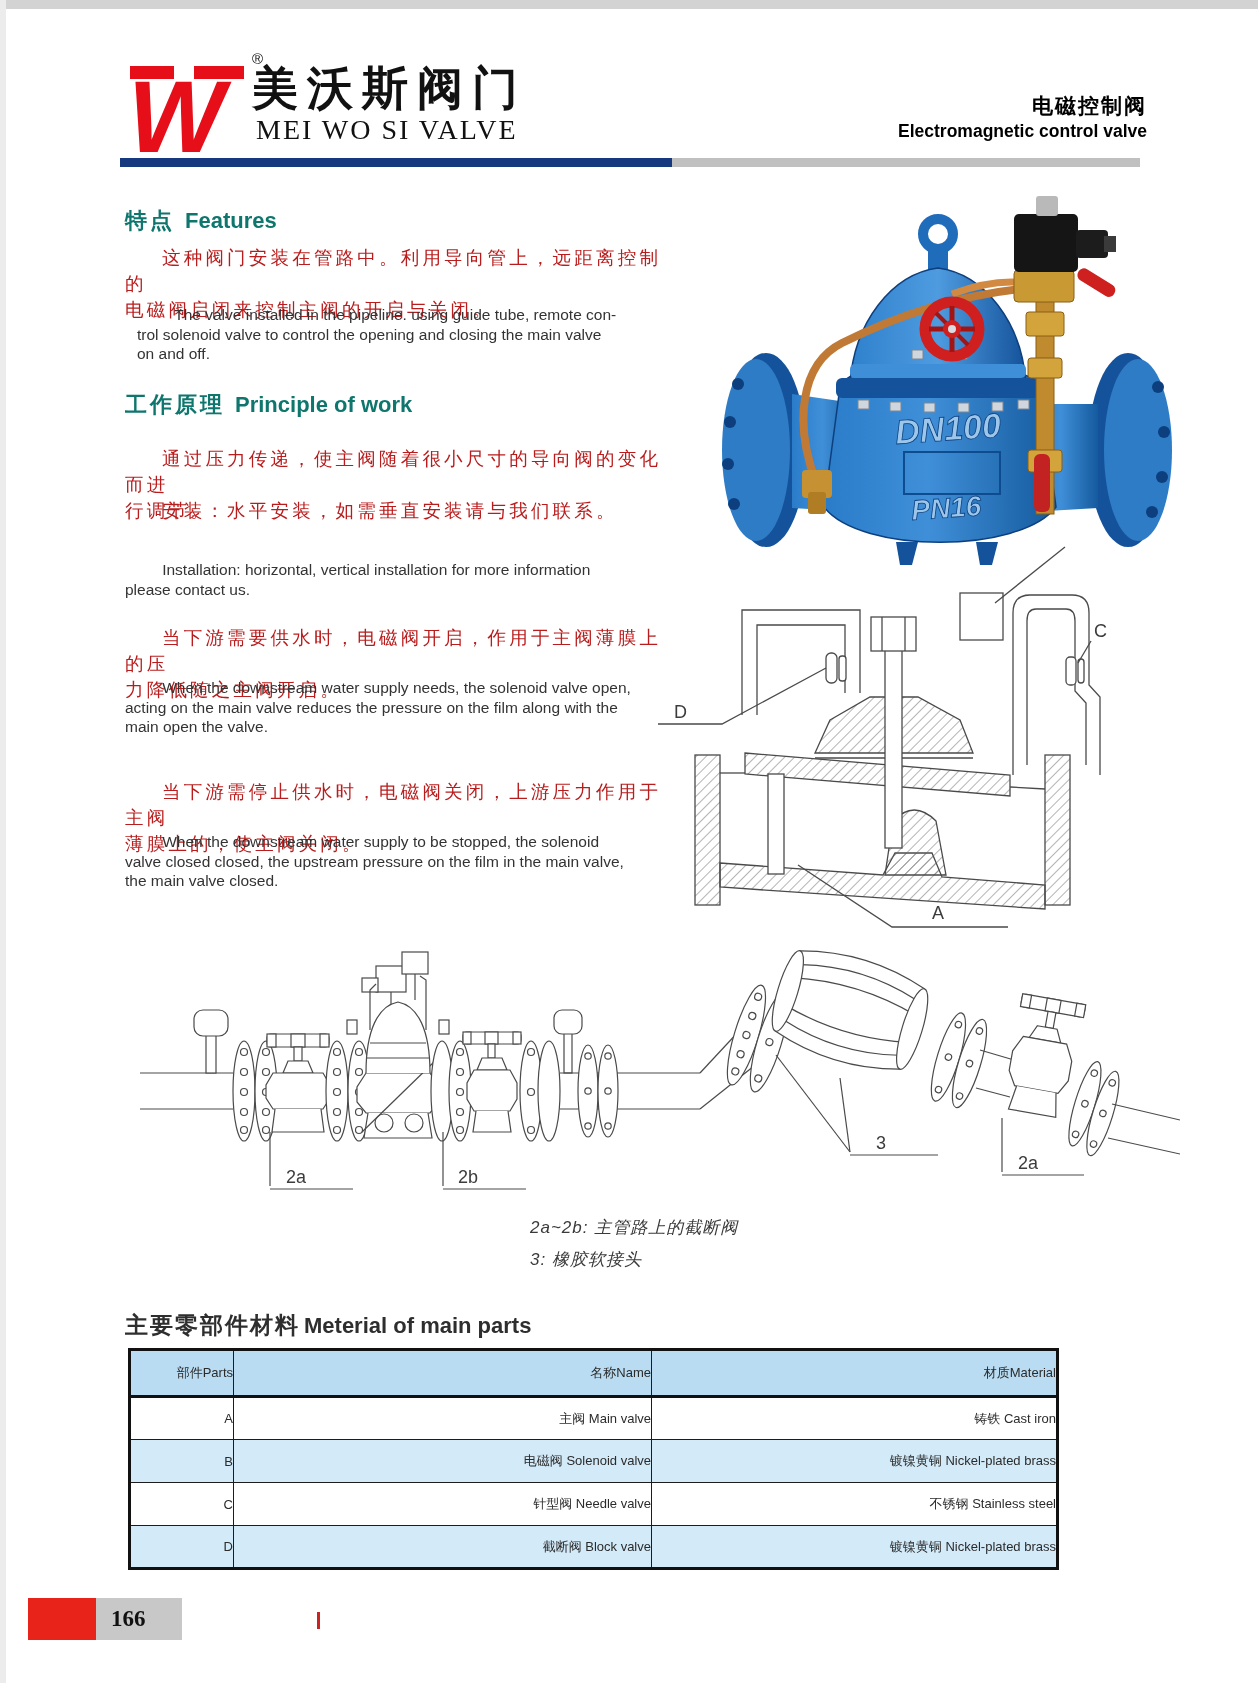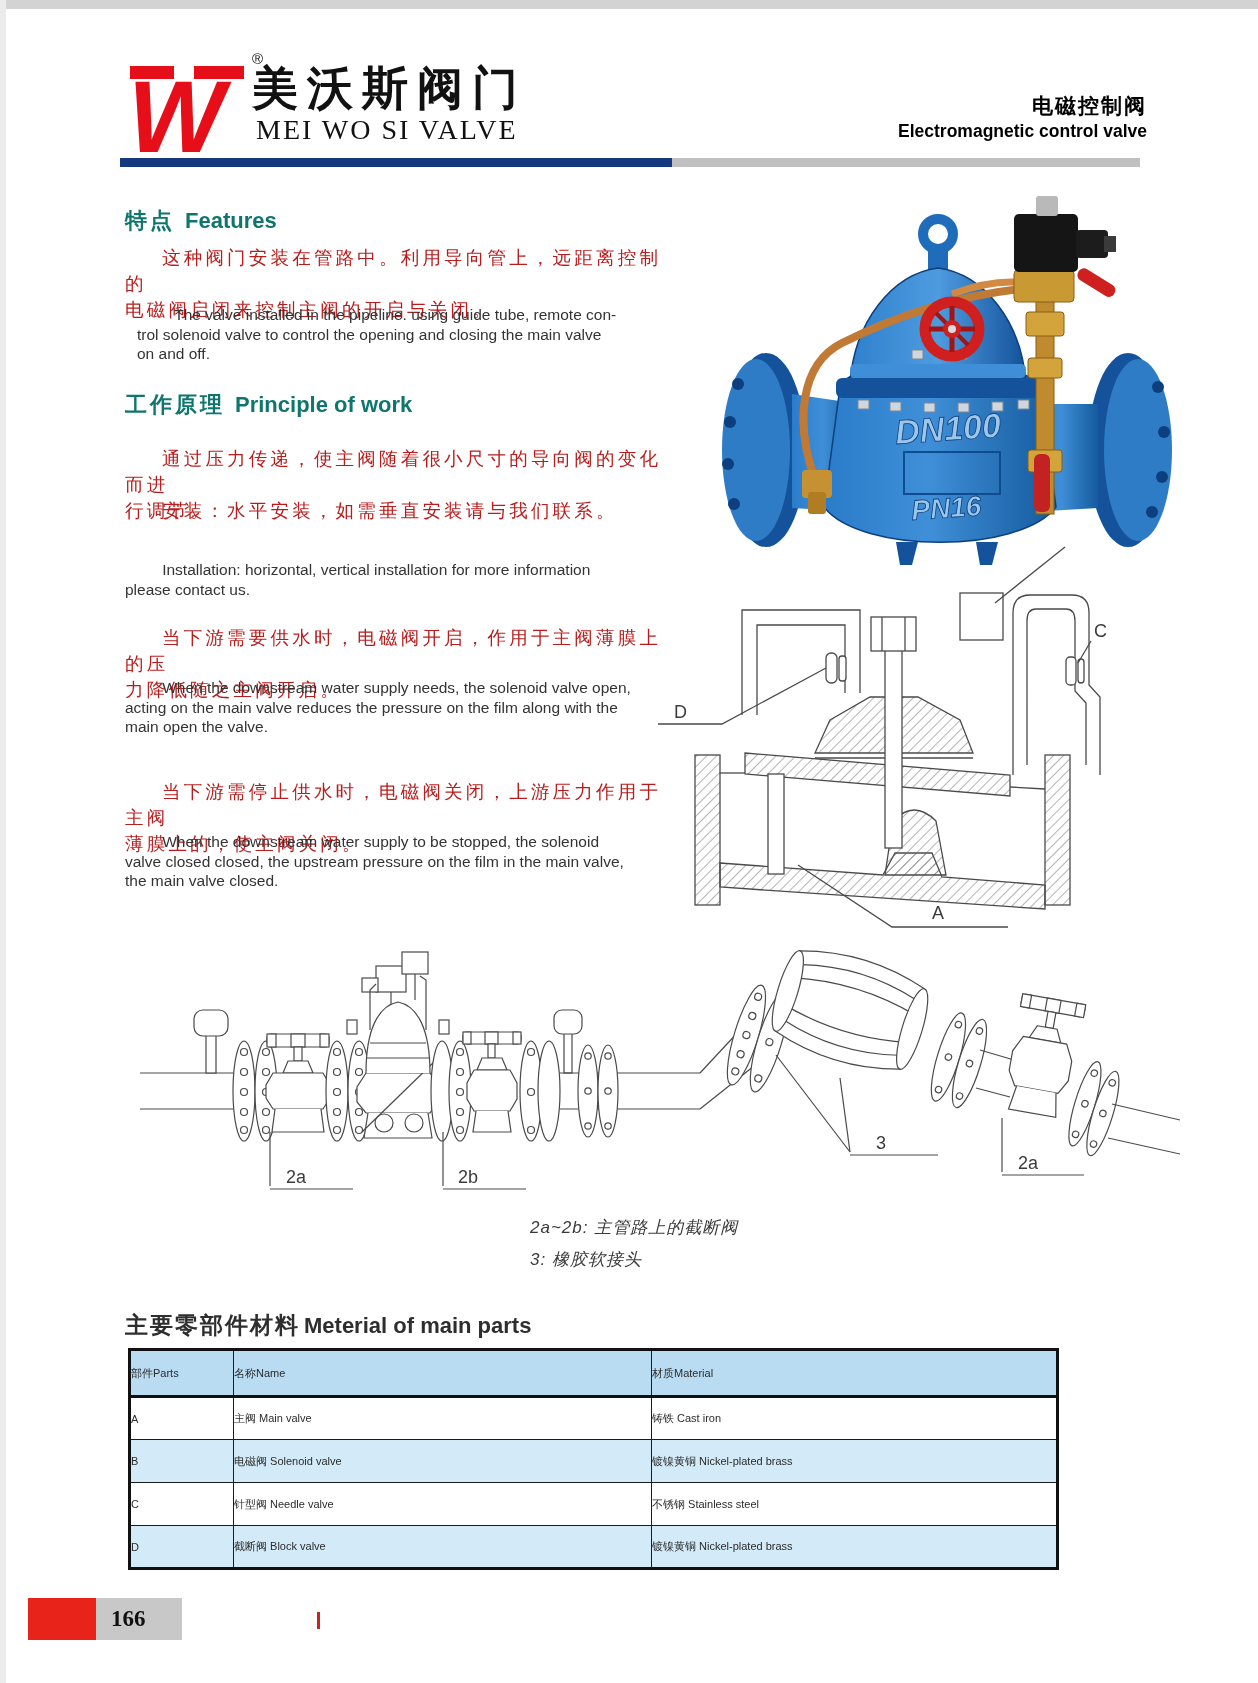--- a/index.html
+++ b/index.html
@@ -29,21 +29,21 @@
        text-indent:2.4em;color:#333;}
   .cap{font-size:17px;color:#3a3a3a;letter-spacing:1px;font-style:italic;}
 
   
   .tbl-title{left:125px;top:1310px;}
   .tbl-title .cn{font-size:23px;font-weight:700;letter-spacing:2px;}
   .tbl-title .en{font-size:22px;font-weight:600;margin-left:4px;}
   table.mat{left:128px;top:1348px;position:absolute;border-collapse:collapse;
             table-layout:fixed;width:928px;}
   table.mat td,table.mat th{border:1.6px solid #1c1c1c;font-weight:400;
-            font-size:11px;color:#2b2b2b;text-align:left;padding:0;}
+            font-size:13px;color:#2b2b2b;text-align:right;padding:0;}
   table.mat{border:3px solid #111;}
   table.mat tr.hd td{background:#b9dcf2;height:44px;}
   table.mat tr.hd{border-bottom:3px solid #111;}
   table.mat tr{height:43px;}
   table.mat tr.alt td{background:#d3eaf8;}
 
   
   .foot-red{left:28px;top:1598px;width:68px;height:42px;background:#e8231a;}
   .foot-num{left:96px;top:1598px;width:86px;height:42px;background:#c8c8c8;
             font-family:"Liberation Serif","DejaVu Serif",serif;font-size:23px;font-weight:700;

